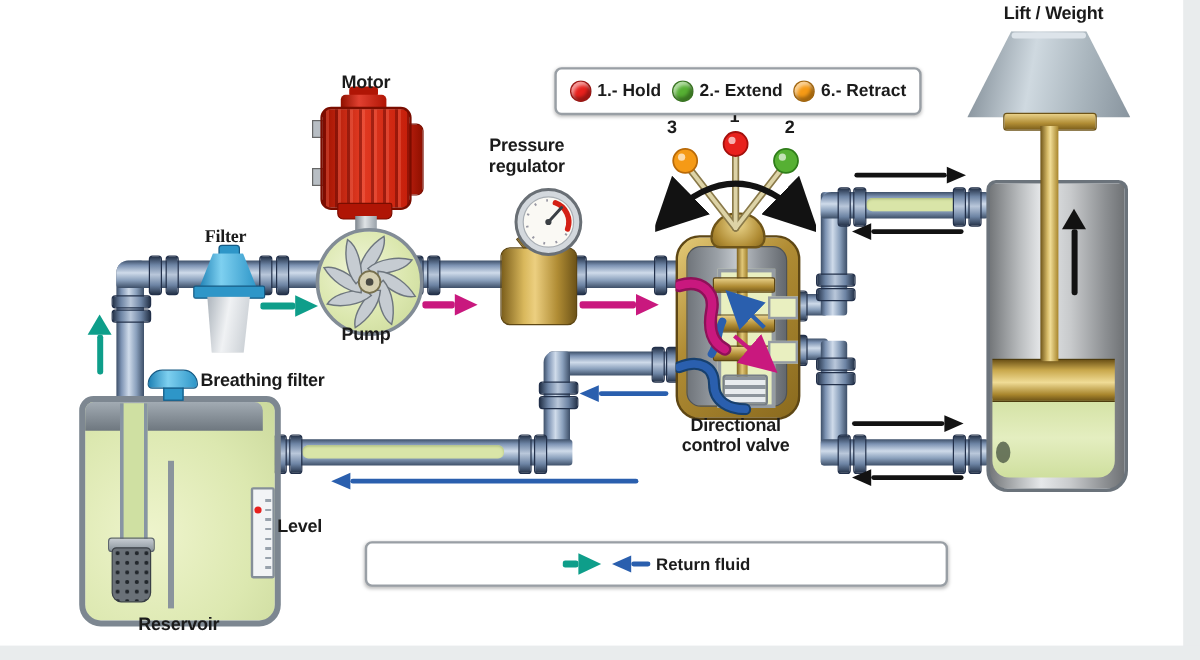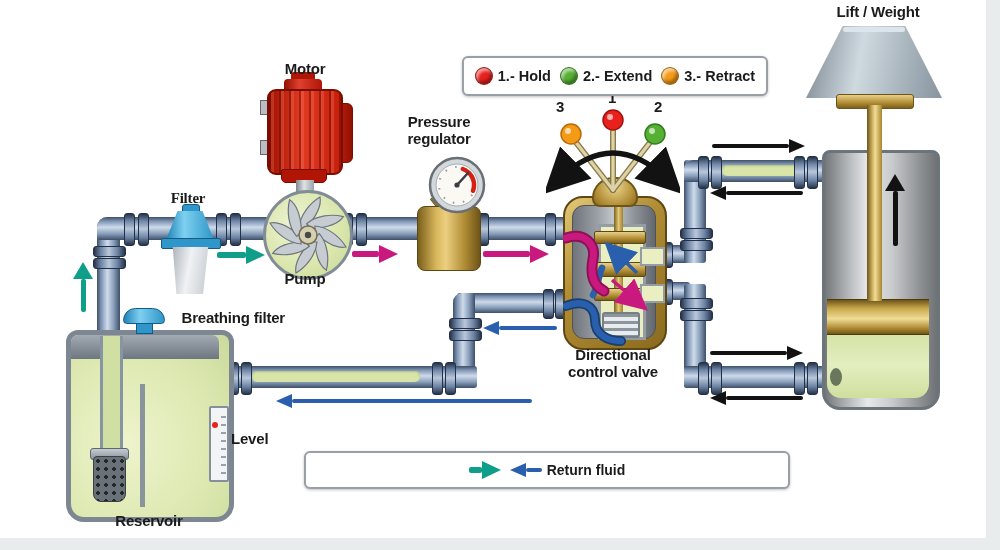--- a/index.html
+++ b/index.html
@@ -287,21 +287,21 @@
     <span class="item">
       <span class="dot" style="color: rgb(232, 33, 29);"></span>
       <span>1.- Hold</span>
     </span>
     <span class="item">
       <span class="dot" style="color: rgb(86, 176, 51);"></span>
       <span>2.- Extend</span>
     </span>
     <span class="item">
       <span class="dot" style="color: rgb(245, 154, 22);"></span>
-      <span>3.- Retract</span>
+      <span>6.- Retract</span>
     </span>
   </div>
 
   <div class="legend" style="left:304px;top:451px;width:482px;height:34px;font-size:14px;">
     <span class="item">
       <span class="arrow right thick" style="width: 32px; height: 18px; color: rgb(14, 158, 138);">
         <span class="sh"></span>
           <span class="hd"></span>
         </span>
     </span>
@@ -311,19 +311,19 @@
           <span class="sh"></span>
         </span>
       <span>Return fluid</span>
     </span>
   </div>
 
   <div class="lbl" style="left:272px;top:61px;width:66px;">Motor</div>
   <div class="lbl" style="left:153px;top:190px;width:70px;font-family:Liberation Serif, serif;">Filter</div>
   <div class="lbl" style="left:272px;top:271px;width:66px;">Pump</div>
   <div class="lbl" style="left:398px;top:114px;width:82px;">Pressure regulator</div>
-  <div class="lbl la" style="left:167px;top:310px;width:118px;text-align:right;">Breathing filter</div>
+  <div class="lbl la" style="left:167px;top:310px;width:118px;">Breathing filter</div>
   <div class="lbl la" style="left:231px;top:431px;width:48px;">Level</div>
   <div class="lbl" style="left:103px;top:513px;width:92px;">Reservoir</div>
   <div class="lbl" style="left:564px;top:347px;width:98px;">Directional control valve</div>
   <div class="lbl" style="left:830px;top:4px;width:96px;">Lift / Weight</div>
 
 </div>
 
 </body></html>

